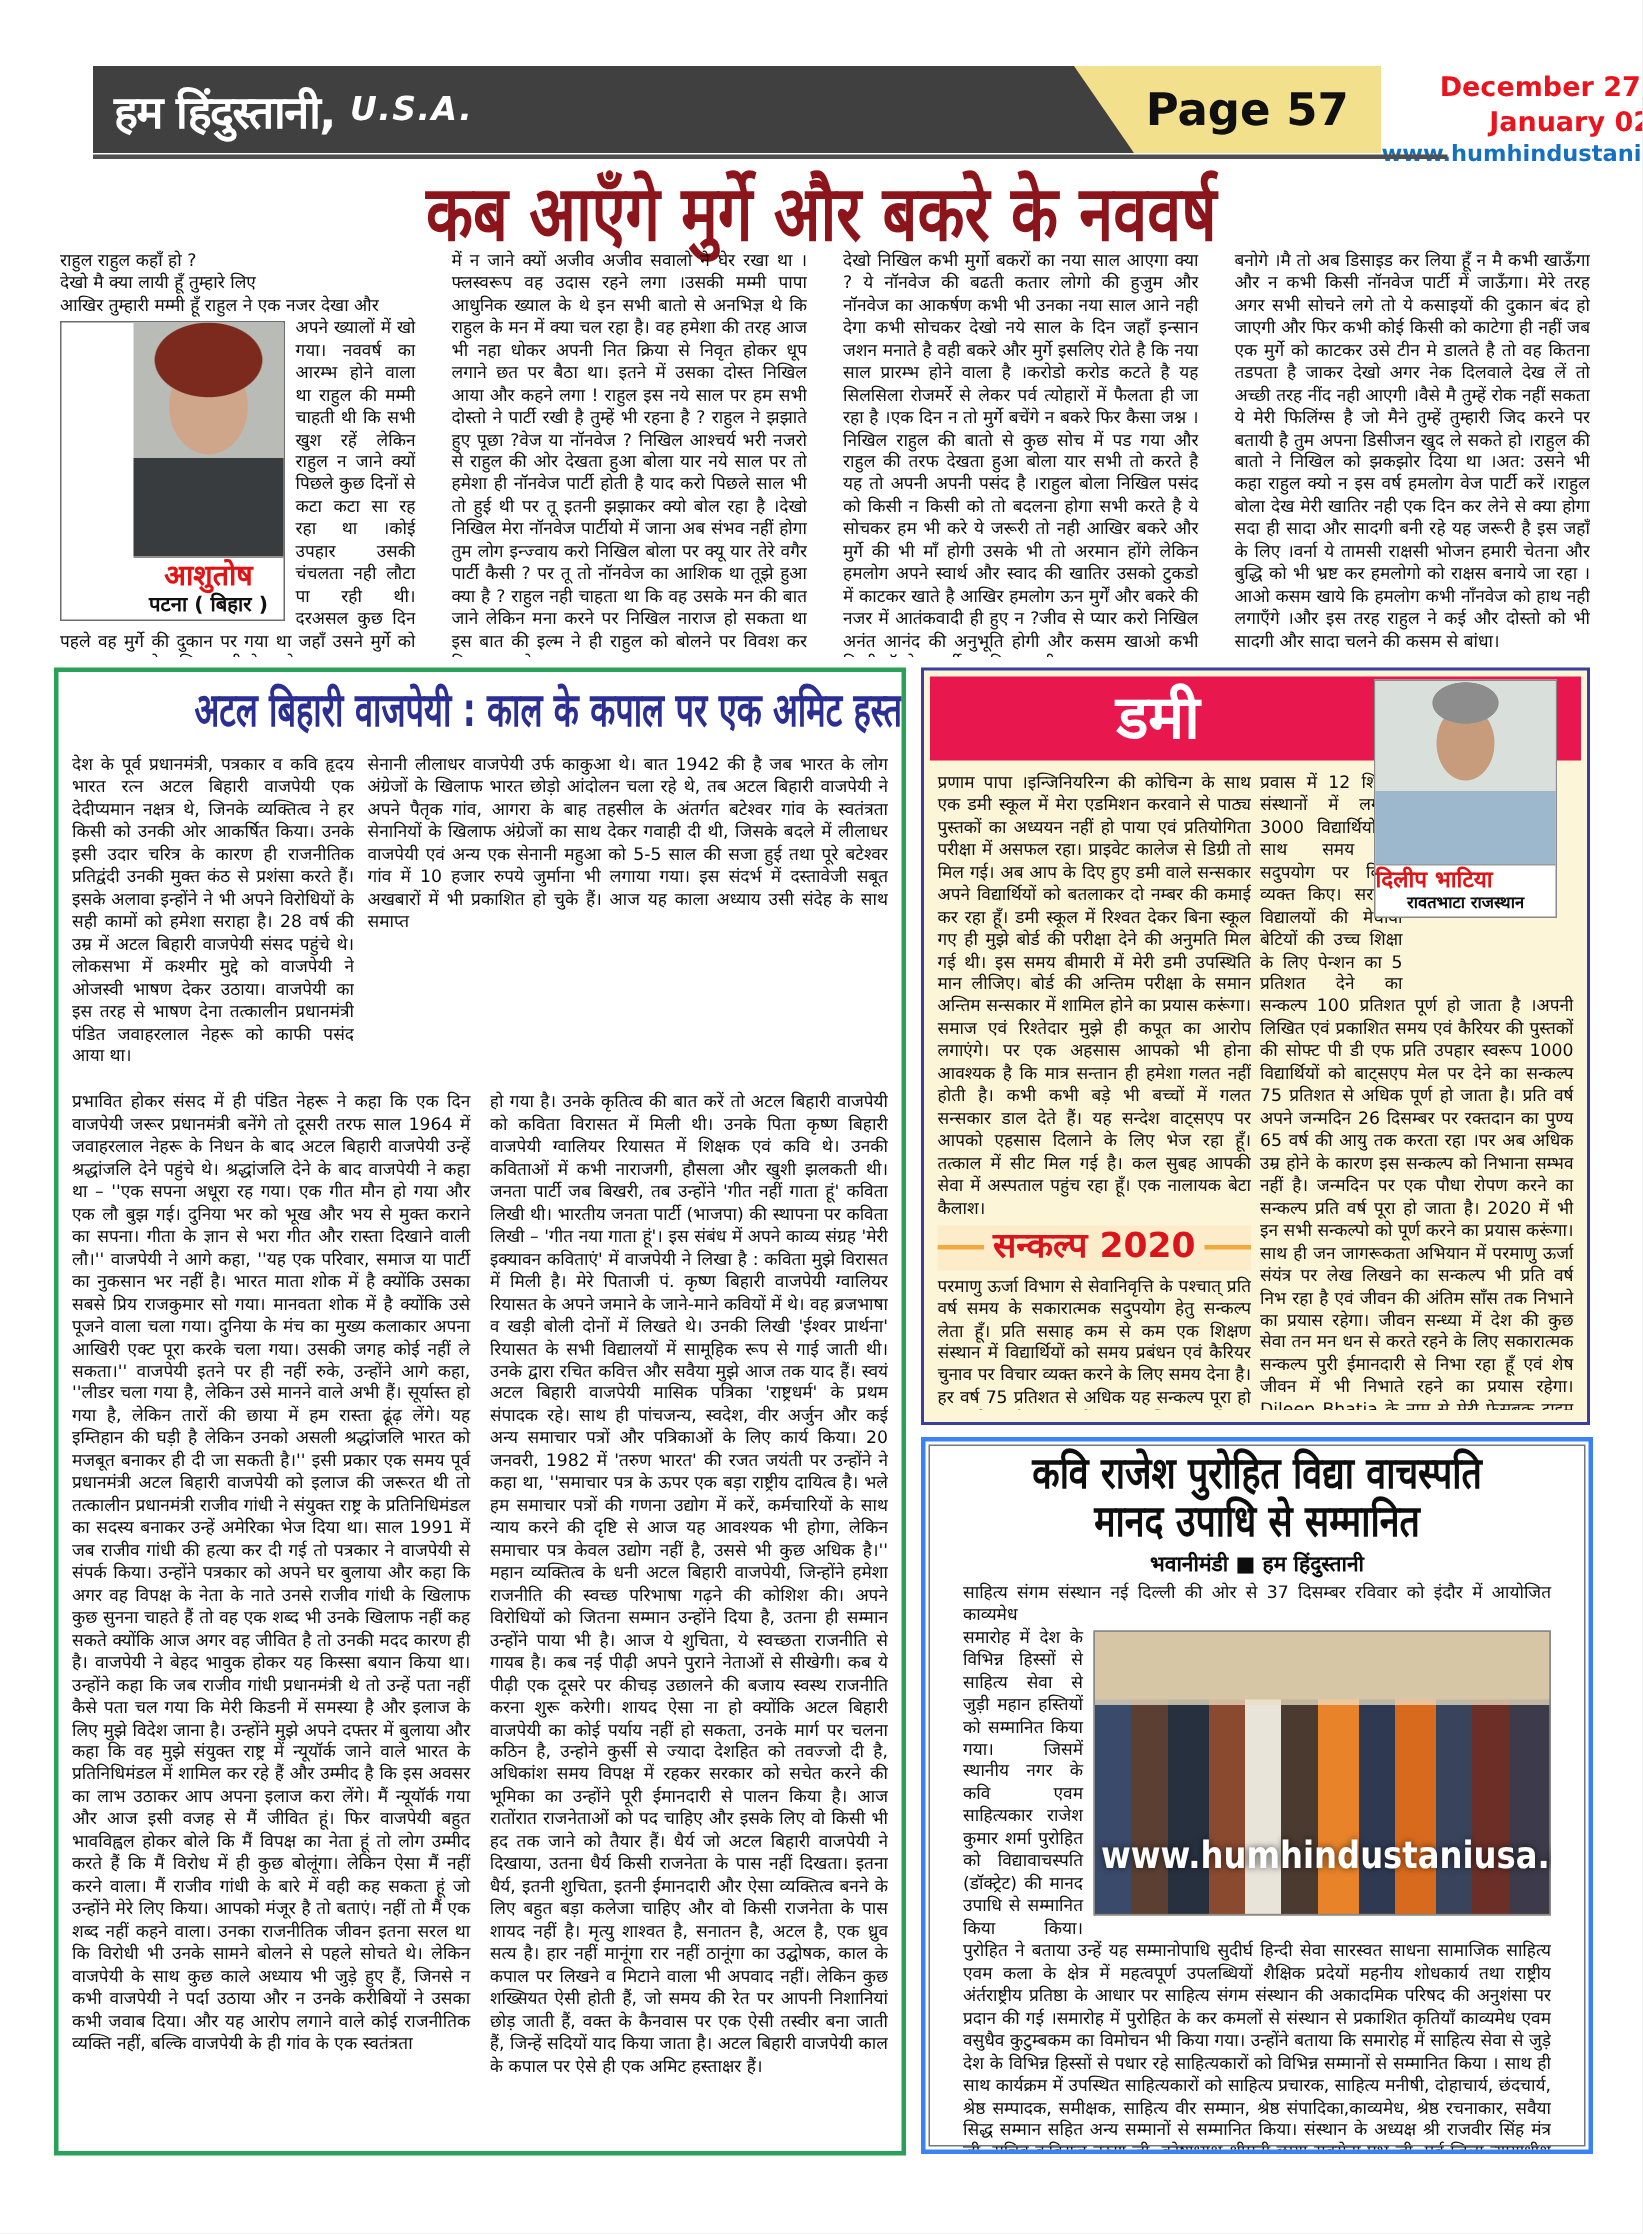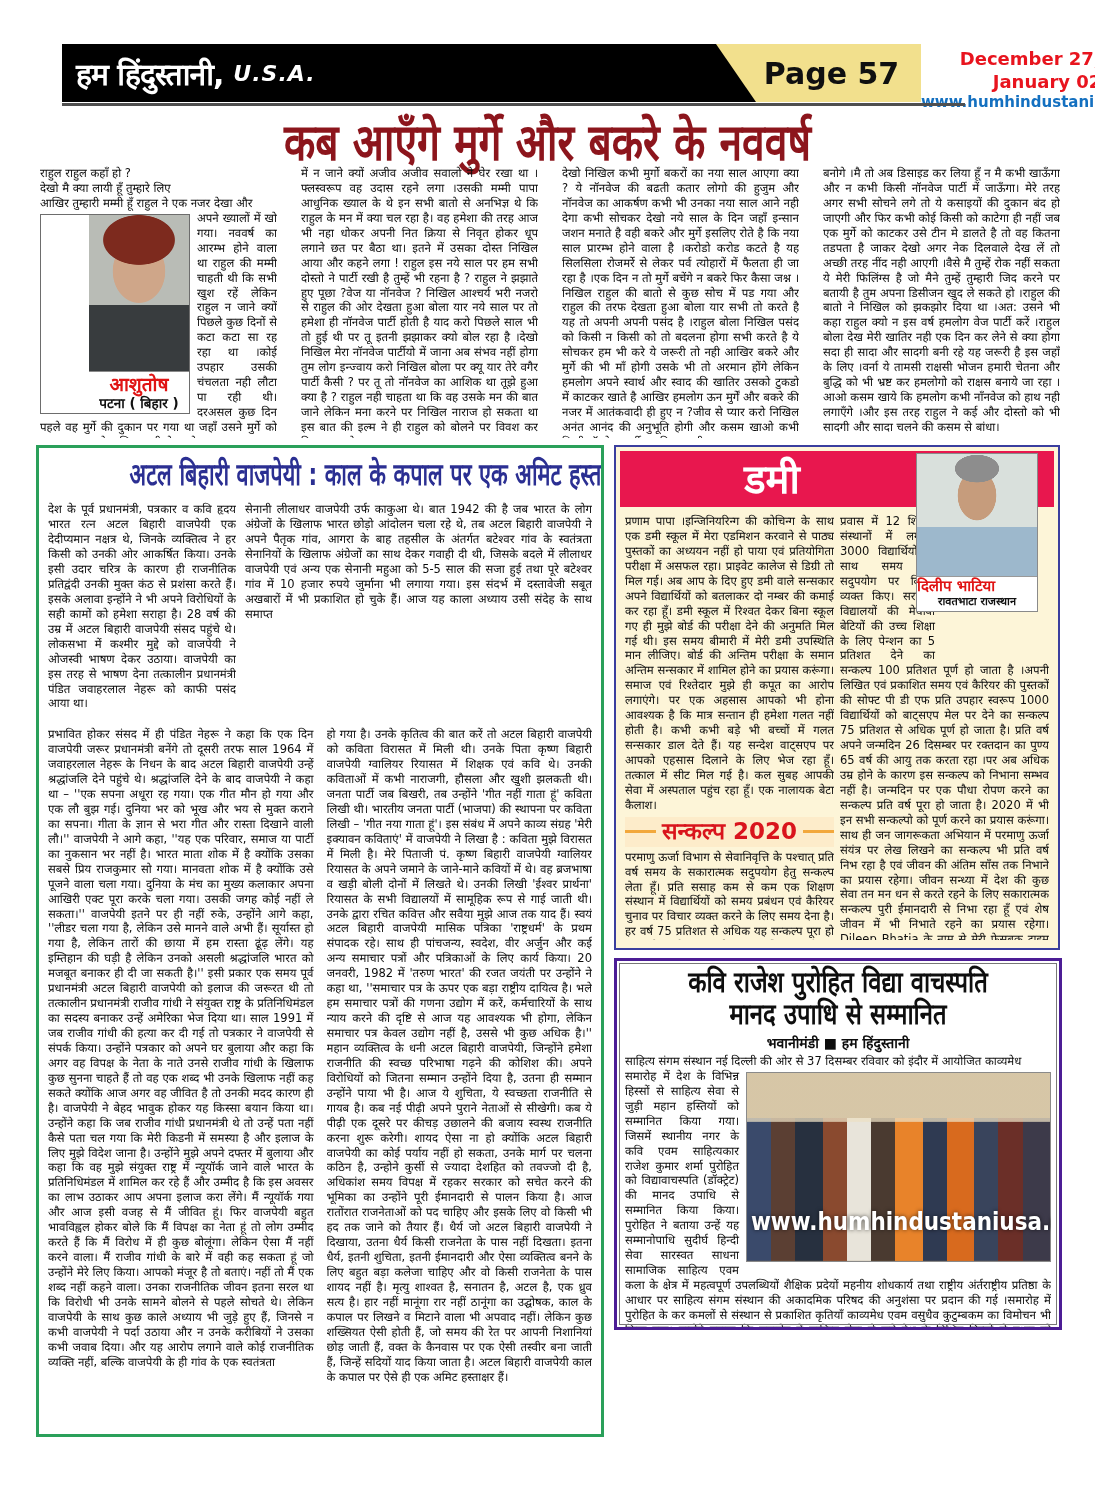--- a/index.html
+++ b/index.html
@@ -1,21 +1,21 @@
 <!DOCTYPE html>
 <html><head>
 <meta charset="utf-8">
 <style>
   * { margin:0; padding:0; box-sizing:border-box; }
   body { background:#d8d8d8; font-family:"DejaVu Sans", sans-serif; }
   .page { position:relative; width:1095px; height:1489px; background:#ffffff; margin:0 auto; overflow:hidden; }
 
   
   .masthead { position:absolute; top:44px; left:62px; width:998px; height:58px; display:flex; align-items:stretch; }
-  .brand { flex:0 0 700px; background:#000000; color:#fff; display:flex; align-items:center; padding-left:14px; }
+  .brand { flex:0 0 700px; background:#404040; color:#fff; display:flex; align-items:center; padding-left:14px; }
   .brand .t1 { font-size:30px; font-weight:900; letter-spacing:-1px; }
   .brand .t2 { font-size:22px; font-weight:900; font-style:italic; margin-left:10px; letter-spacing:1px; }
   .pagelabel { flex:0 0 205px; margin-left:-46px; background:#f2e08d; clip-path:polygon(0 0,100% 0,100% 100%,40px 100%); display:flex; align-items:center; justify-content:center; }
   .pagelabel span { font-size:30px; font-weight:900; color:#101010; padding-left:26px; }
   .head-right { margin-left:auto; text-align:right; padding-top:4px; line-height:1.25; }
   .date { color:#e8141e; font-weight:900; font-size:18px; }
   .website { color:#1470c0; font-weight:700; font-size:15px; }
   .rule { position:absolute; top:103px; left:62px; width:903px; height:3px; background:#4f4f4f; }
 
   
@@ -72,21 +72,21 @@
   .cap-b1 { color:#e01414; font-weight:900; font-size:15px; text-align:left; line-height:1.2; border-top:1px solid #999; }
   .cap-b2 { color:#101010; font-weight:900; font-size:11px; text-align:center; padding-bottom:2px; }
   .dummy-cols { display:flex; gap:6px; padding:7px 9px; height:440px; overflow:hidden;justify-content:space-between; }
   .dummy-cols .dcol { flex:1; overflow:hidden; }
   .photo-spacer { float:right; width:114px; height:138px; }
   .sankalp { display:flex; align-items:center; gap:6px; margin:4px 0 3px; background:#fdecca; }
   .sankalp::before, .sankalp::after { content:""; flex:1; height:3px; background:#f2a83c; }
   .sankalp span { color:#d9141c; font-weight:900; font-size:23px; }
 
   
-  .award-box { position:absolute; top:958px; left:614px; width:448px; height:372px; border:3px solid #4c1d95; outline:1px solid #777; outline-offset:-6px; background:#fff; padding:6px 8px; overflow:hidden; }
+  .award-box { position:absolute; top:958px; left:614px; width:448px; height:478px; border:3px solid #3b82f6; outline:1px solid #777; outline-offset:-6px; background:#fff; padding:6px 25px; overflow:hidden; }
   .award-h { text-align:center; color:#0e0e0e; font-weight:900; font-size:29px; line-height:1.1; white-space:nowrap; transform:scaleX(0.82); transform-origin:center; }
   .award-byline { text-align:center; font-weight:900; font-size:14px; margin:3px 0 2px; }
   .award-flow { overflow:hidden; }
   .award-photo { float:right; width:305px; height:190px; margin:3px 0 4px 7px; border:1px solid #8a8a8a; position:relative;
     background-color:#96794f;
     background-image:
       linear-gradient(180deg, rgba(236,224,196,.75) 0 100%, transparent 100%),
       linear-gradient(90deg,#3a4a6b 0 8%,#5b3f33 8% 16%,#27303f 16% 25%,#8a4a2f 25% 33%,#e8e4da 33% 41%,#4a3a30 41% 49%,#e8832a 49% 58%,#2f3a52 58% 66%,#d86a1e 66% 75%,#39445c 75% 83%,#6b2f28 83% 91%,#3d3a4a 91% 100%);
     background-size:100% 26%, 100% 76%;
     background-position:top, bottom; background-repeat:no-repeat; }

